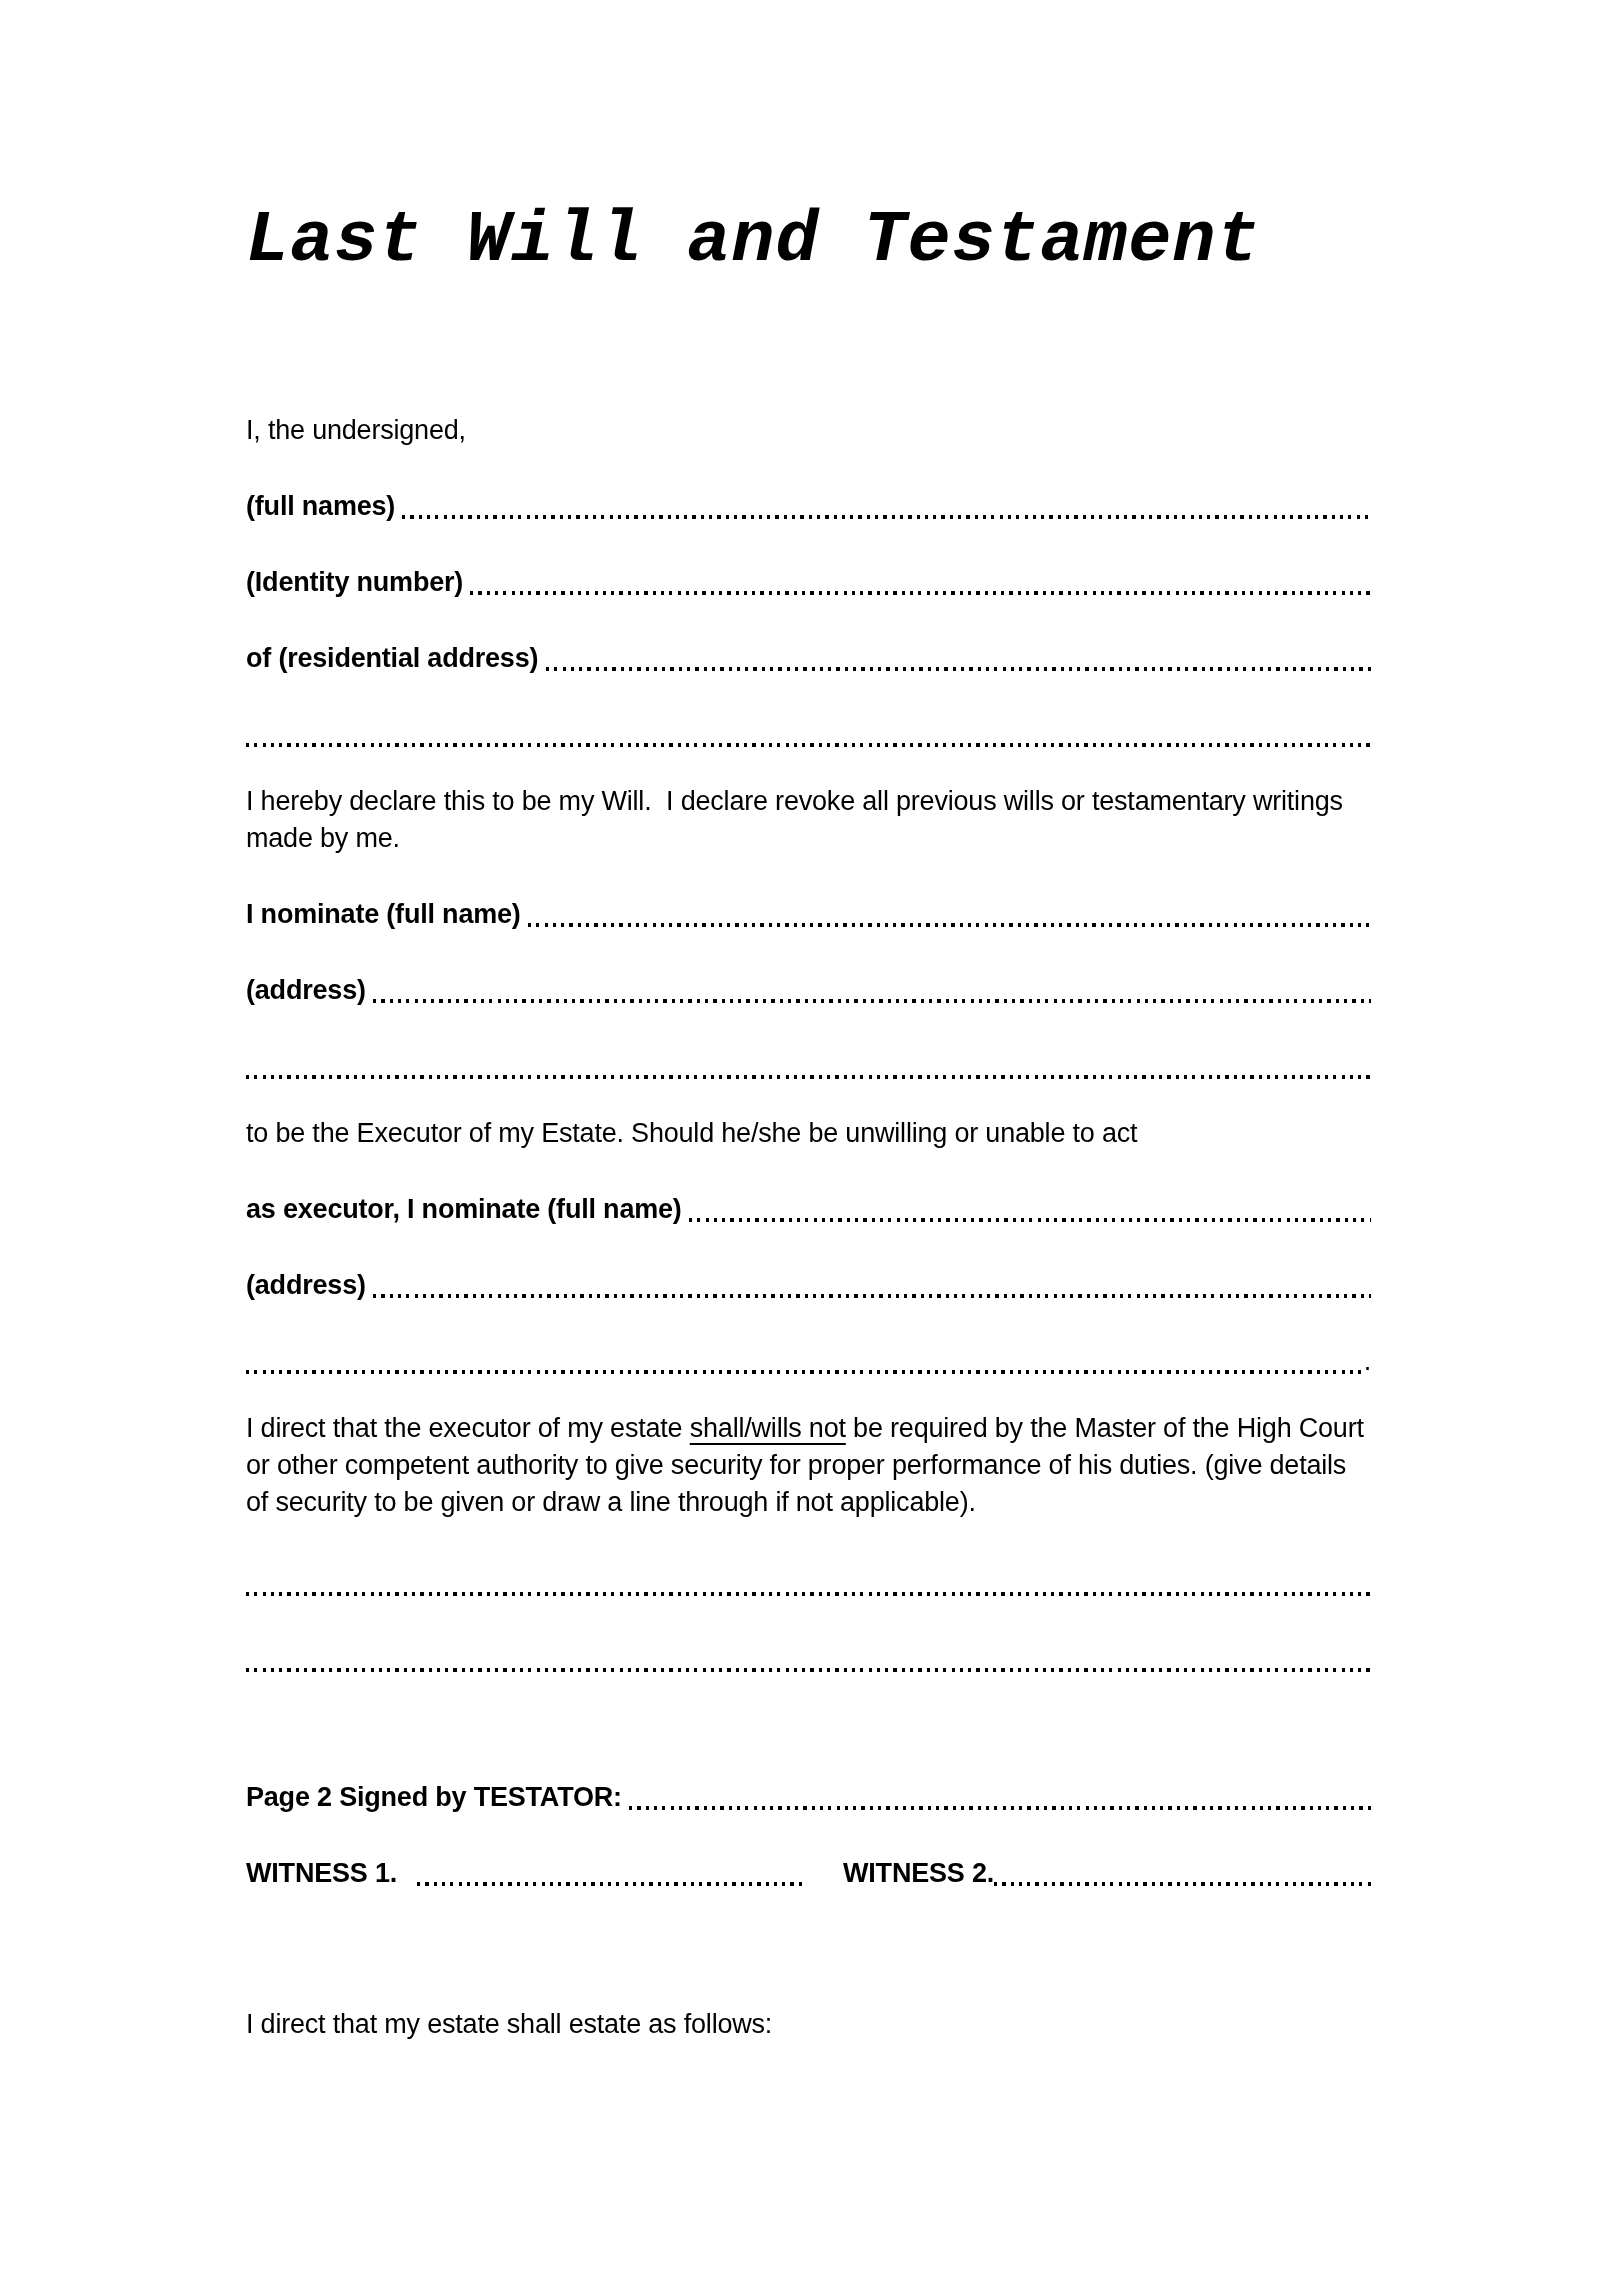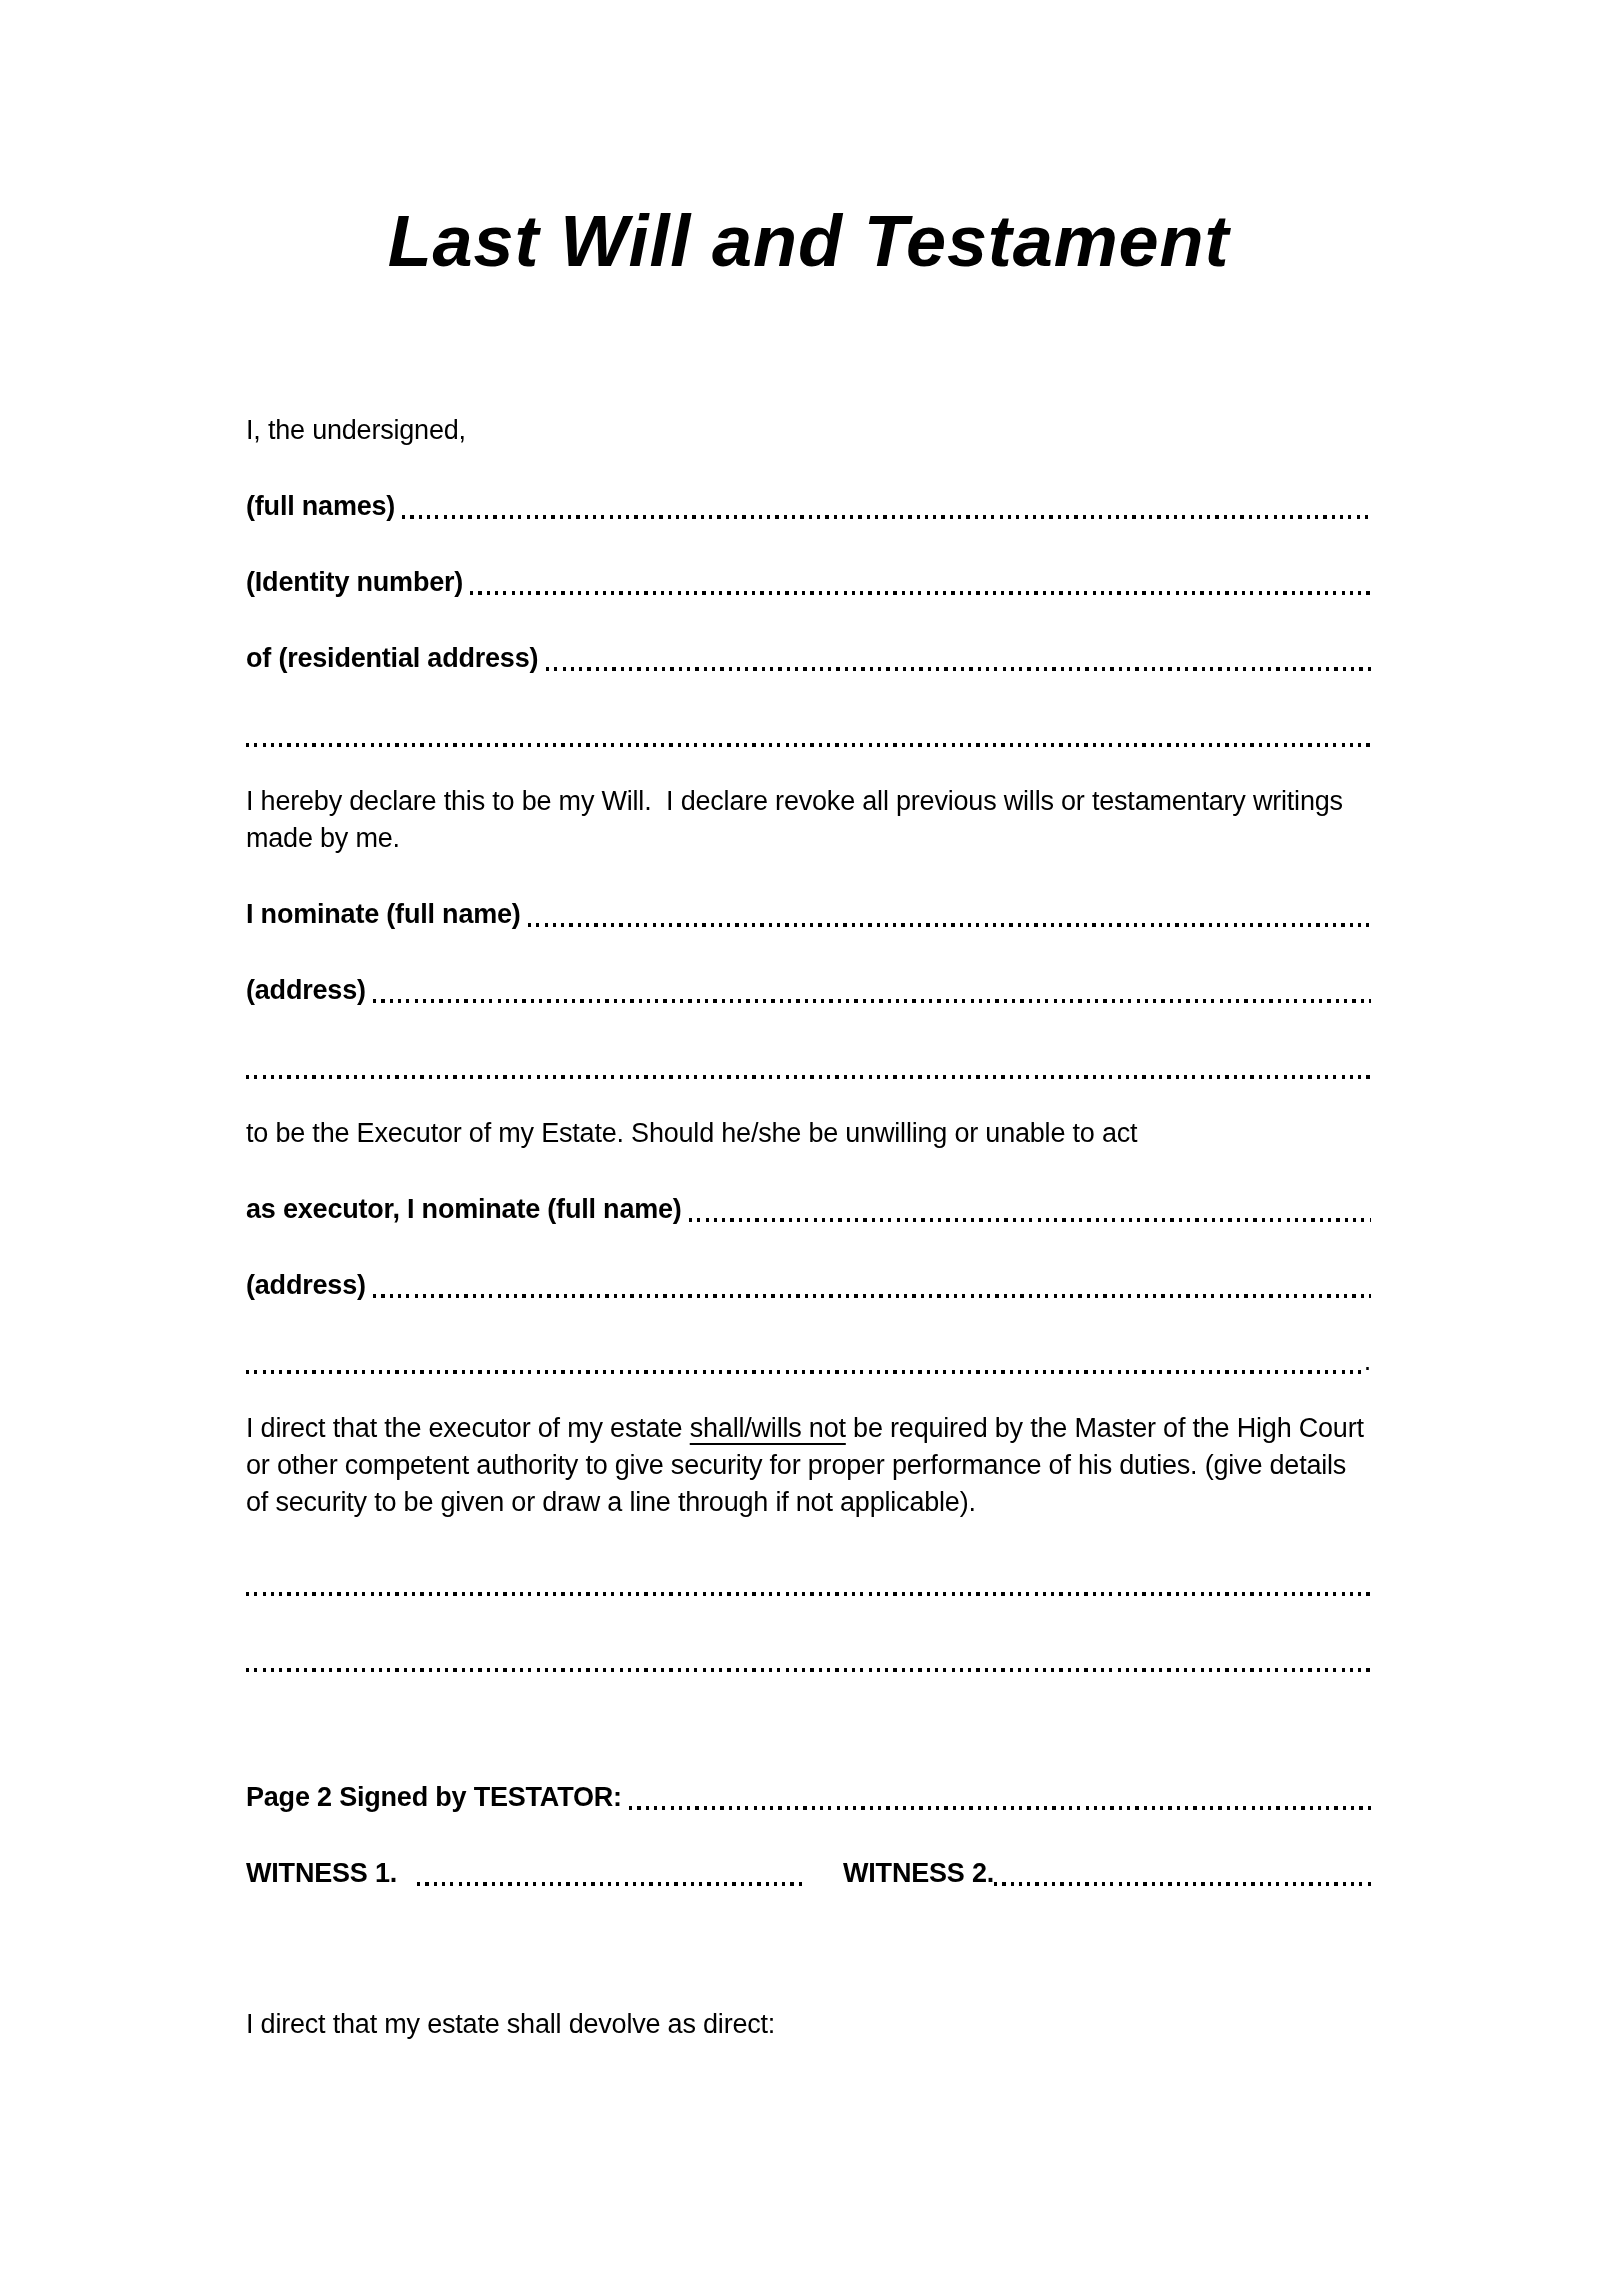--- a/index.html
+++ b/index.html
@@ -19,26 +19,26 @@
     overflow: hidden;
   }
   .content {
     position: absolute;
     left: 246px;
     top: 0;
     width: 1125px;
     padding-top: 200px;
   }
   .doc-title {
-    font-family: Liberation Sans, sans-serif;
+    font-family: Liberation Mono, monospace;
     font-style: italic;
     font-size: 72px;
     line-height: 83px;
     letter-spacing: 0.9px;
-    text-align: center;
+    text-align: left;
     margin: 0 0 129px 0;
     white-space: nowrap;
   }
   .line, .para {
     margin: 0 0 39px 0;
     line-height: 37px;
     min-height: 37px;
   }
   .line.fill, .line.witness {
     display: flex;
@@ -137,17 +137,17 @@
         <div class="line fill">
           <span class="label">Page 2 Signed by TESTATOR: </span>
           <span class="dots"></span>
         </div>
         <div class="line witness mb-xl">
           <span class="label">WITNESS 1.</span>
           <span class="dots fixed1"></span>
           <span class="label wlabel2">WITNESS 2.</span>
           <span class="dots"></span>
         </div>
-        <div class="line text">I direct that my estate shall devolve as direct:</div>
+        <div class="line text">I direct that my estate shall estate as follows:</div>
       </div>
   </div>
 </div>
 
 
 </body></html>

